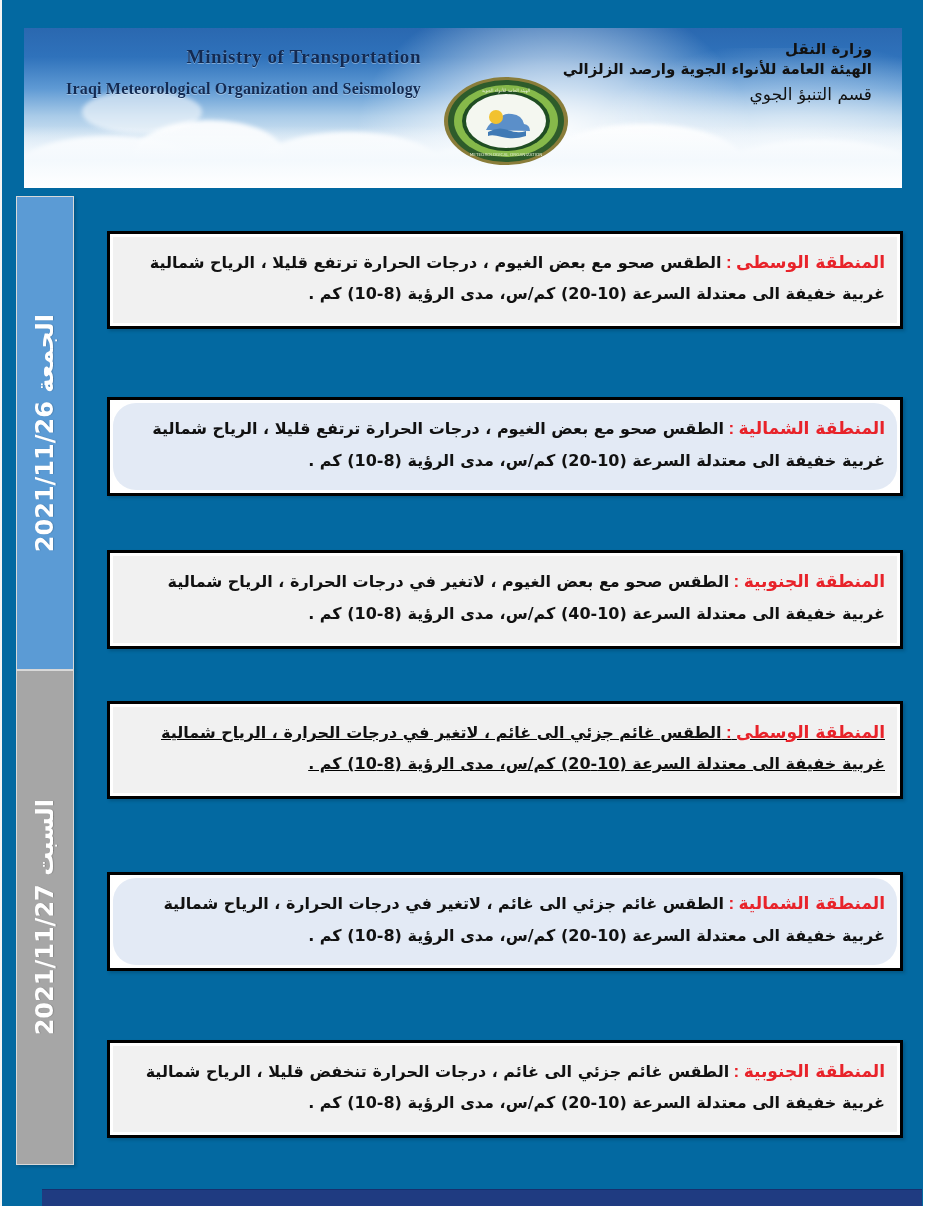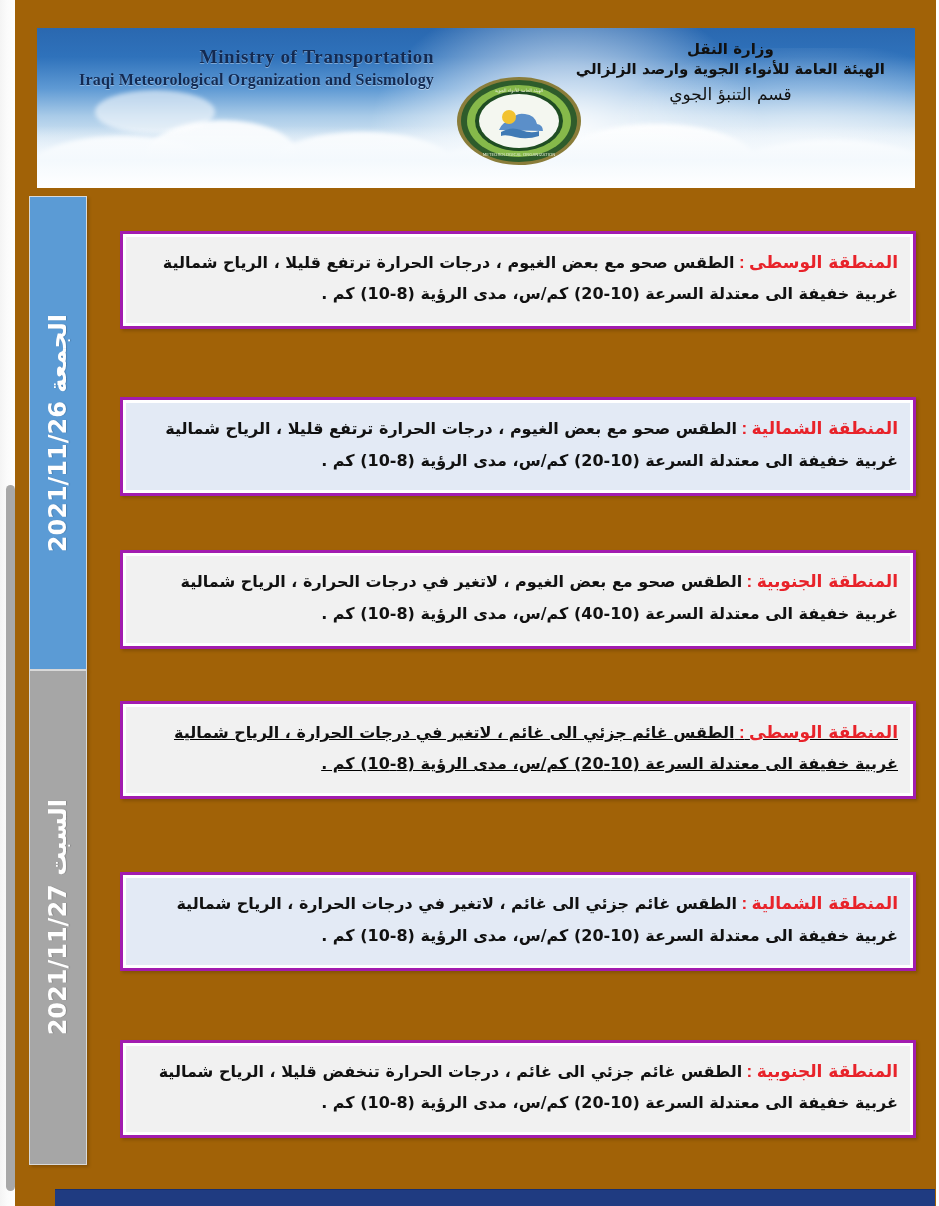--- a/index.html
+++ b/index.html
@@ -30,25 +30,25 @@
     top: 485px;
     width: 9px;
     height: 706px;
     background: #a8a8a8;
     border-radius: 5px;
   }
 
   
   .sheet {
     position: absolute;
-    left: 15px;
+    left: 2px;
     top: 0;
     width: 921px;
     height: 1206px;
-    background: #a16207;
+    background: #0369a1;
   }
 
   
   .banner {
     position: absolute;
     left: 22px;
     top: 28px;
     width: 878px;
     height: 160px;
     overflow: hidden;
@@ -101,28 +101,28 @@
 
   .banner-en {
     position: absolute;
     left: 42px;
     top: 18px;
     color: #132a52;
     font-family: "Liberation Serif", "DejaVu Serif", serif;
     text-shadow: 0 1px 0 rgba(255,255,255,.35);
   }
   .banner-en .l1 { font-size: 19px; font-weight: 700; letter-spacing: .6px; margin-left: 68px;}
-  .banner-en .l2 { font-size: 16px; font-weight: 700; margin-top: 3px; letter-spacing: .2px;}
+  .banner-en .l2 { font-size: 16px; font-weight: 700; margin-top: 12px; letter-spacing: .2px;}
   .banner-en .l3 { font-size: 17px; font-weight: 700; margin-top: 4px; margin-left: 14px;}
 
   .banner-ar {
     position: absolute;
     right: 30px;
     top: 12px;
-    text-align: center;
+    text-align: right;
     color: #111111;
     font-family: "DejaVu Sans", "Liberation Sans", sans-serif;
     direction: rtl;
   }
   .banner-ar .a1 { font-size: 15px; font-weight: 700; letter-spacing: 1px;}
   .banner-ar .a2 { font-size: 15px; font-weight: 700; margin-top: 2px;}
   .banner-ar .a3 { font-size: 17px; font-weight: 400; margin-top: 6px;}
 
   
   .emblem {
@@ -171,32 +171,32 @@
   .day-label.saturday{ background: #a6a6a6; }
 
   .region-col {
     flex: 1 1 auto;
     display: flex;
     flex-direction: column;
   }
   .region-box {
     position: relative;
     margin: 0 20px 0 28px;
-    border: 3px solid #a21caf;
+    border: 3px solid #000000;
     padding: 3px;
     background: #ffffff;
     box-shadow: 2px 2px 3px rgba(0,0,0,.18);
   }
   .region-inner {
     padding: 10px 12px 14px 12px;
     direction: rtl;
     text-align: right;
   }
   .region-box.tone-gray .region-inner { background: #f1f1f1; }
-  .region-box.tone-blue .region-inner { background: #e3eaf5; }
+  .region-box.tone-blue .region-inner { background: #e3eaf5; border-radius: 23px; }
 
   .region-name {
     color: #e8232a;
     font-weight: 700;
     font-size: 17px;
     font-family: "DejaVu Sans", "Liberation Sans", sans-serif;
   }
   .region-sep {
     color: #e8232a;
     font-weight: 700;

